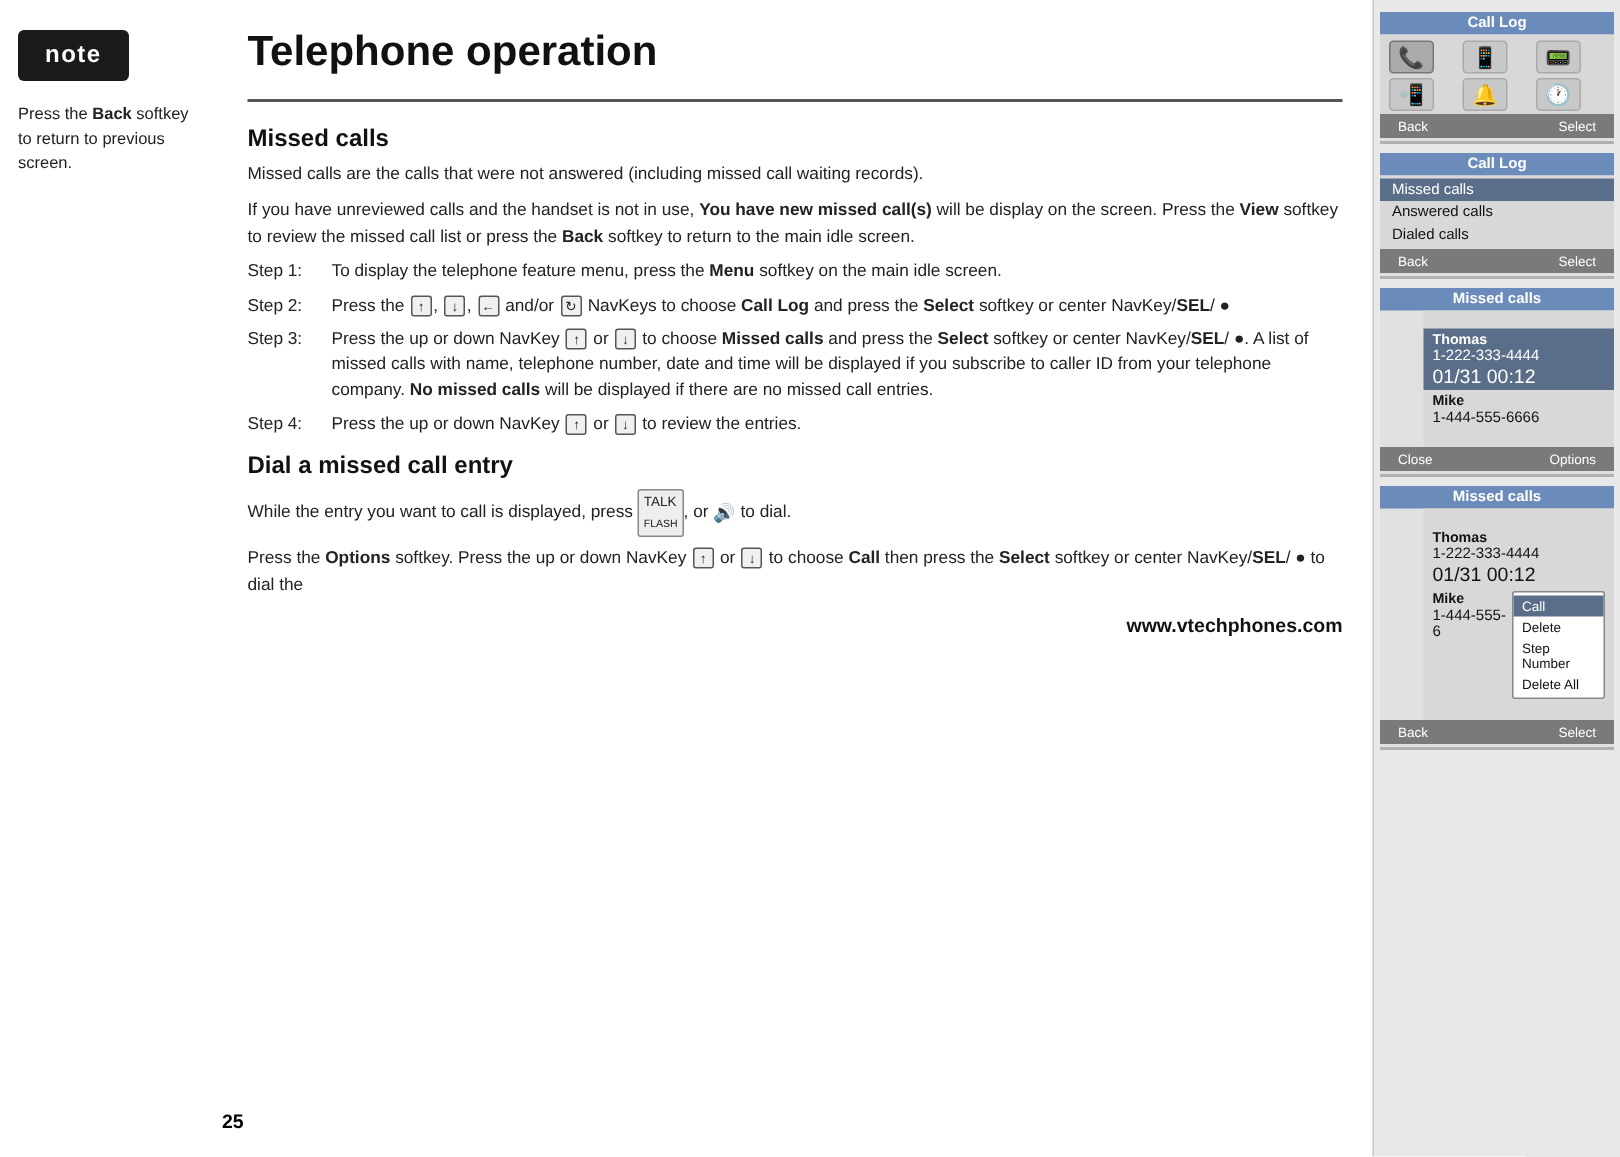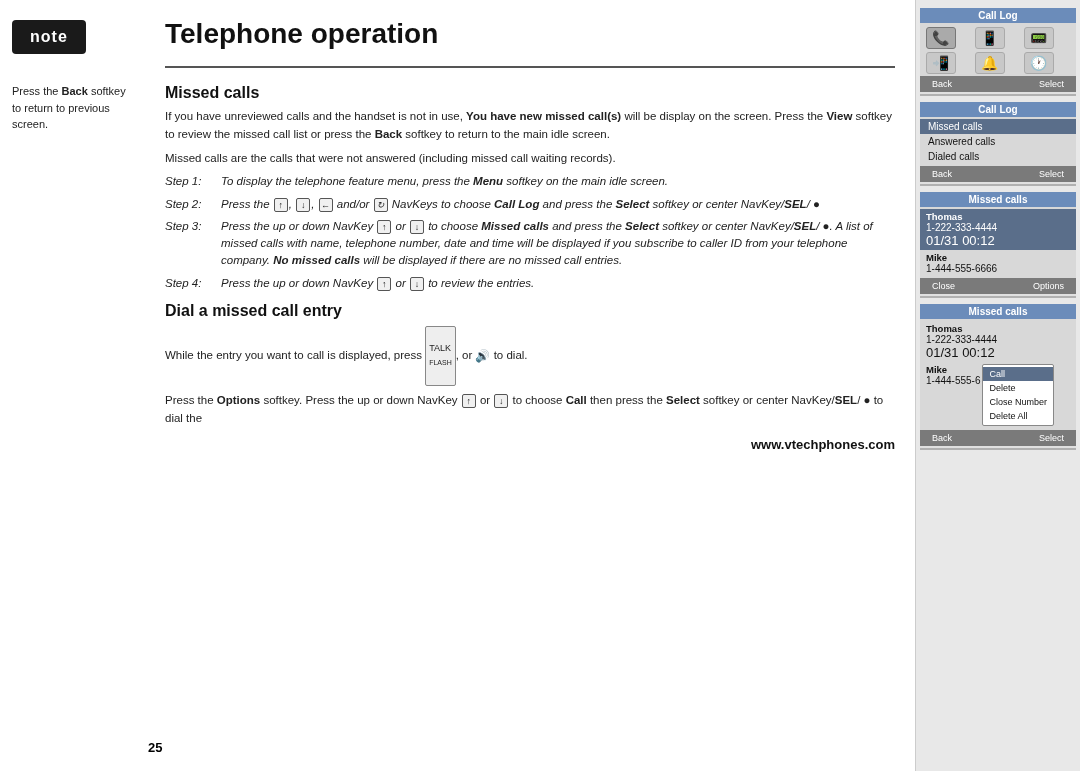--- a/index.html
+++ b/index.html
@@ -15,21 +15,21 @@
     }
 
     
     .left-sidebar {
       width: 145px;
       min-width: 145px;
       padding: 20px 12px;
       display: flex;
       flex-direction: column;
       align-items: flex-start;
-      gap: 21px;
+      gap: 6px;
     }
 
     .note-box {
       background: #1a1a1a;
       color: #fff;
       font-size: 16px;
       font-weight: bold;
       padding: 8px 18px;
       border-radius: 4px;
       letter-spacing: 1px;
@@ -85,21 +85,20 @@
       margin: 4px 0 4px 0;
     }
 
     .step-row {
       display: flex;
       gap: 8px;
       margin-bottom: 5px;
       font-size: 11.5px;
       color: #222;
       line-height: 1.5;
-      font-style: italic;
     }
 
     .step-label {
       min-width: 48px;
       font-weight: normal;
     }
 
     .step-text {
       flex: 1;
     }
@@ -144,21 +143,21 @@
       background: #f0f0f0;
       margin: 0 1px;
     }
 
     .talk-icon {
       display: inline-block;
       background: #eee;
       border: 1px solid #888;
       border-radius: 2px;
       font-size: 9px;
-      padding: 15px 3px;
+      padding: 1px 3px;
       vertical-align: middle;
     }
 
     .speaker-icon {
       display: inline-block;
       font-size: 12px;
       vertical-align: middle;
     }
 
     
@@ -261,21 +260,22 @@
       background: #6b8cba;
       color: #fff;
       font-size: 10px;
       font-weight: bold;
       text-align: center;
       padding: 2px 0;
     }
 
     .widget-calls-body {
       background: #d8d8d8;
-      padding: 2px 0;
+      padding: 12px 0;
+      margin-left: 29px;
     }
 
     .call-entry {
       padding: 2px 6px;
       font-size: 9px;
       color: #111;
     }
 
     .call-entry.selected {
       background: #5a6e8a;
@@ -335,24 +335,24 @@
   <div class="note-box">note</div>
   <div class="sidebar-note-text">
     Press the <strong>Back</strong> softkey to return to previous screen.
   </div>
 </div>
 
 <div class="main-content">
   <div class="page-title">Telephone operation</div>
 
   <div class="section-title">Missed calls</div>
+  <div class="body-text">Missed calls are the calls that were not answered (including missed call waiting records).</div>
   <div class="body-text">
     If you have unreviewed calls and the handset is not in use, <strong>You have new missed call(s)</strong> will be display on the screen. Press the <strong>View</strong> softkey to review the missed call list or press the <strong>Back</strong> softkey to return to the main idle screen.
   </div>
-  <div class="body-text">Missed calls are the calls that were not answered (including missed call waiting records).</div>
 
   <div class="steps">
     <div class="step-row">
       <span class="step-label">Step 1:</span>
       <span class="step-text">To display the telephone feature menu, press the <strong>Menu</strong> softkey on the main idle screen.</span>
     </div>
     <div class="step-row">
       <span class="step-label">Step 2:</span>
       <span class="step-text">Press the <span class="navkey">↑</span>, <span class="navkey">↓</span>, <span class="navkey">←</span> and/or <span class="navkey">↻</span> NavKeys to choose <strong>Call Log</strong> and press the <strong>Select</strong> softkey or center NavKey/<strong>SEL</strong>/ ●</span>
     </div>
@@ -438,21 +438,21 @@
           <div class="call-time">01/31 00:12</div>
         </div>
         <div class="call-entry" style="display:flex; align-items:flex-start;">
           <div>
             <div class="call-name">Mike</div>
             <div class="call-num">1-444-555-6</div>
           </div>
           <div class="options-popup" style="position:relative; top:0; right:0; margin-left:2px;">
             <div class="opt-selected">Call</div>
             <div>Delete</div>
-            <div>Close Number</div>
+            <div>Step Number</div>
             <div>Delete All</div>
           </div>
         </div>
       </div>
       <div class="widget-buttons">
         <span class="widget-btn">Back</span>
         <span class="widget-btn">Select</span>
       </div>
     </div>
 

